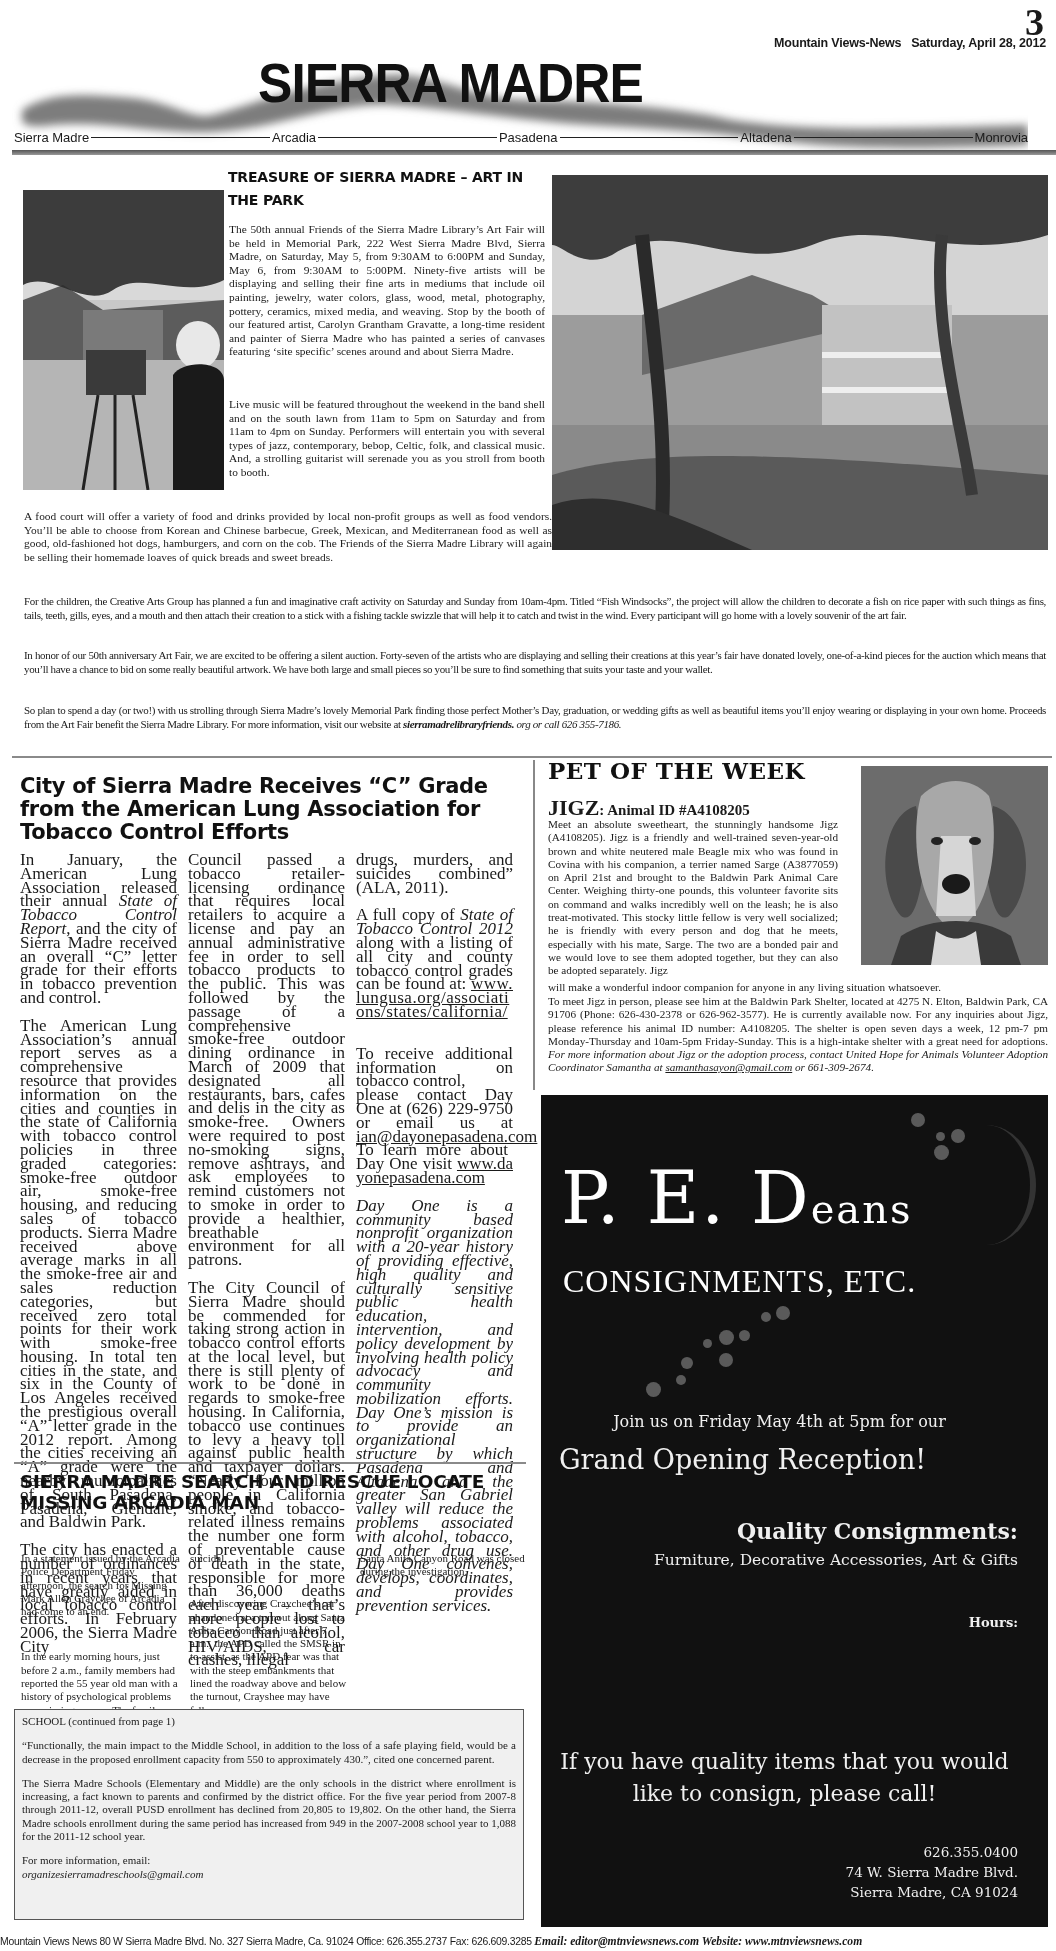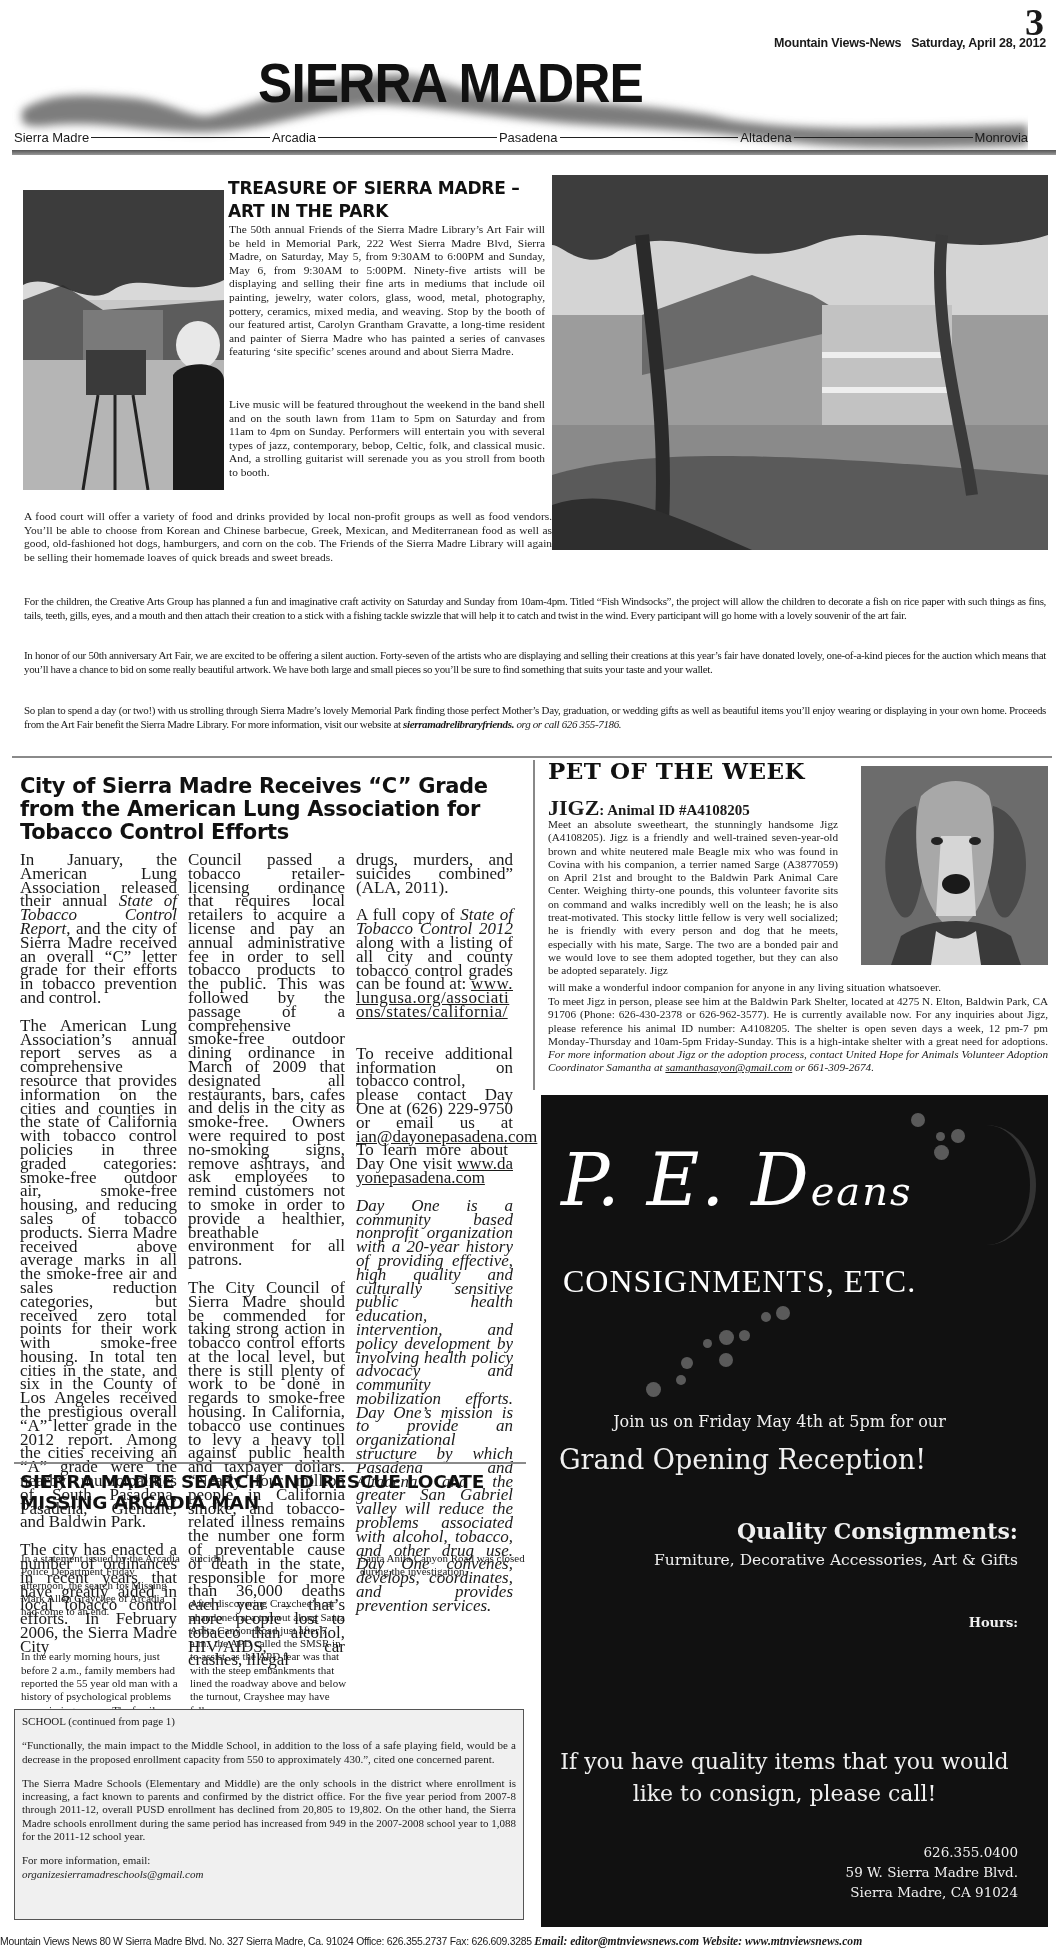--- a/index.html
+++ b/index.html
@@ -14,21 +14,21 @@
   .mast-title { left: 258px; top: 55px; font-family: "Liberation Sans", sans-serif; font-weight: bold; font-size: 56px; letter-spacing: -1px; transform: scaleX(0.92); transform-origin: left; color: #111; line-height: 1; }
   .towns { left: 14px; top: 128px; width: 1014px; height: 18px; display: flex; align-items: center; font-family: "Liberation Sans", sans-serif; font-size: 13px; }
   .towns .town { white-space: nowrap; }
   .towns .rule { flex: 1; height: 1px; background: #222; margin: 0 2px; }
   .mast-bar { left: 12px; top: 150px; width: 1044px; height: 5px; background: linear-gradient(#555, #999); }
 
   
   .photo { background: #888; overflow: hidden; }
   .photo svg { display: block; width: 100%; height: 100%; }
   .headline-sans { font-family: "DejaVu Sans", sans-serif; font-weight: bold; color: #111; }
-  .t-head { left: 228px; top: 166px; width: 320px; font-size: 17px; line-height: 23px; letter-spacing: -0.2px; margin-top: 11px; }
+  .t-head { left: 228px; top: 166px; width: 320px; font-size: 14px; line-height: 23px; letter-spacing: -0.2px; }
   .body-text { font-size: 11.4px; line-height: 13.6px; text-align: justify; }
   .t-p1 { left: 229px; top: 223px; width: 316px; }
   .t-p2 { left: 229px; top: 398px; width: 316px; }
   .t-food { left: 24px; top: 510px; width: 528px; }
   .wide-cond { left: 24px; width: 1022px; font-size: 11px; line-height: 14px; text-align: justify; letter-spacing: -0.35px; }
   .w1 { top: 594px; }
   .w2 { top: 648px; }
   .w3 { top: 703px; }
   .hr-grey { background: #8a8a8a; height: 2px; }
 
@@ -46,21 +46,21 @@
   
   .pet-title { left: 548px; top: 757px; font-family: "DejaVu Serif", serif; font-weight: bold; font-size: 23px; letter-spacing: 0.5px; color: #111; }
   .pet-name { left: 548px; top: 795px; font-size: 15px; font-weight: bold; }
   .pet-name .big { font-size: 22px; }
   .pet-body { left: 548px; top: 818px; width: 290px; font-size: 11.2px; line-height: 13.3px; text-align: justify; }
   .pet-body2 { left: 548px; top: 990px; width: 500px; font-size: 11.2px; line-height: 13.3px; text-align: justify; }
   .dog { left: 861px; top: 766px; width: 187px; height: 199px; background: #6e6e6e; }
 
   
   .ad { left: 541px; top: 1095px; width: 507px; height: 832px; background: #111111; color: #f0f0f0; overflow: hidden; }
-  .ad .script { position: absolute; left: 20px; top: 43px; font-family: "DejaVu Serif", serif; font-style: italic; font-size: 72px; color: #fff; letter-spacing: 2px; text-align: center; }
+  .ad .script { position: absolute; left: 20px; top: 61px; font-family: "DejaVu Serif", serif; font-size: 72px; color: #fff; letter-spacing: 2px; text-align: center; }
   .ad .script small { font-size: 40px; }
   .ad .consign { position: absolute; left: 22px; top: 168px; font-family: "Liberation Serif", serif; font-size: 32px; letter-spacing: 1px; color: #fff; }
   .ad .join { position: absolute; left: 0; width: 100%; top: 317px; text-align: center; font-family: "DejaVu Serif", serif; font-size: 16px; padding-right: 30px; }
   .ad .grand { position: absolute; left: 18px; top: 349px; font-family: "DejaVu Serif", serif; font-size: 27px; }
   .ad .quality { position: absolute; right: 30px; top: 423px; font-family: "DejaVu Serif", serif; font-weight: bold; font-size: 22px; text-align: right; }
   .ad .items { position: absolute; right: 30px; top: 456px; font-family: "DejaVu Serif", serif; font-size: 15.5px; text-align: right; }
   .ad .hours-label { position: absolute; right: 30px; top: 520px; font-family: "DejaVu Serif", serif; font-weight: bold; font-size: 13px; }
   .ad .hours { position: absolute; right: 30px; top: 540px; text-align: right; font-family: "DejaVu Serif", serif; font-size: 13.5px; line-height: 22px; }
   .ad .cta { position: absolute; left: 0; width: 100%; top: 651px; text-align: center; font-family: "DejaVu Serif", serif; font-size: 22px; line-height: 32px; padding-right: 20px; }
   .ad .contact { position: absolute; right: 30px; top: 747px; text-align: right; font-family: "DejaVu Serif", serif; font-size: 13.5px; line-height: 20px; }
@@ -206,21 +206,21 @@
   <div class="script"><span>P. E. D</span><small>eans</small></div>
   <div class="consign">CONSIGNMENTS, ETC.</div>
   <div class="join">Join us on Friday May 4th  at 5pm for our</div>
   <div class="grand">Grand Opening Reception!</div>
   <div class="quality">Quality Consignments:</div>
   <div class="items">Furniture, Decorative Accessories, Art &amp; Gifts</div>
   <div class="hours-label">Hours:</div>
   <div class="cta">If you have quality items that you would like to consign, please call!</div>
   <div class="contact">
     <div>626.355.0400</div>
-    <div>59 W. Sierra Madre Blvd.</div>
+    <div>74 W. Sierra Madre Blvd.</div>
     <div>Sierra Madre, CA 91024</div>
   </div>
 </div>
 
 <div class="abs hr-grey" style="left:14px;top:1462px;width:512px;"></div>
 <div class="abs headline-sans sr-head">SIERRA MADRE SEARCH AND RESCUE LOCATE MISSING ARCADIA MAN</div>
 <div class="abs src s1">
   <p>In a statement issued by the Arcadia Police Department Friday afternoon, the search for Missing  Mark Allen Craychee of Arcadia had come to an end.</p>
   <p>In the early morning hours, just before 2 a.m., family members had reported the 55 year old man with a history of psychological problems as a missing person.  The family was concerned that he may have been</p>
 </div>

